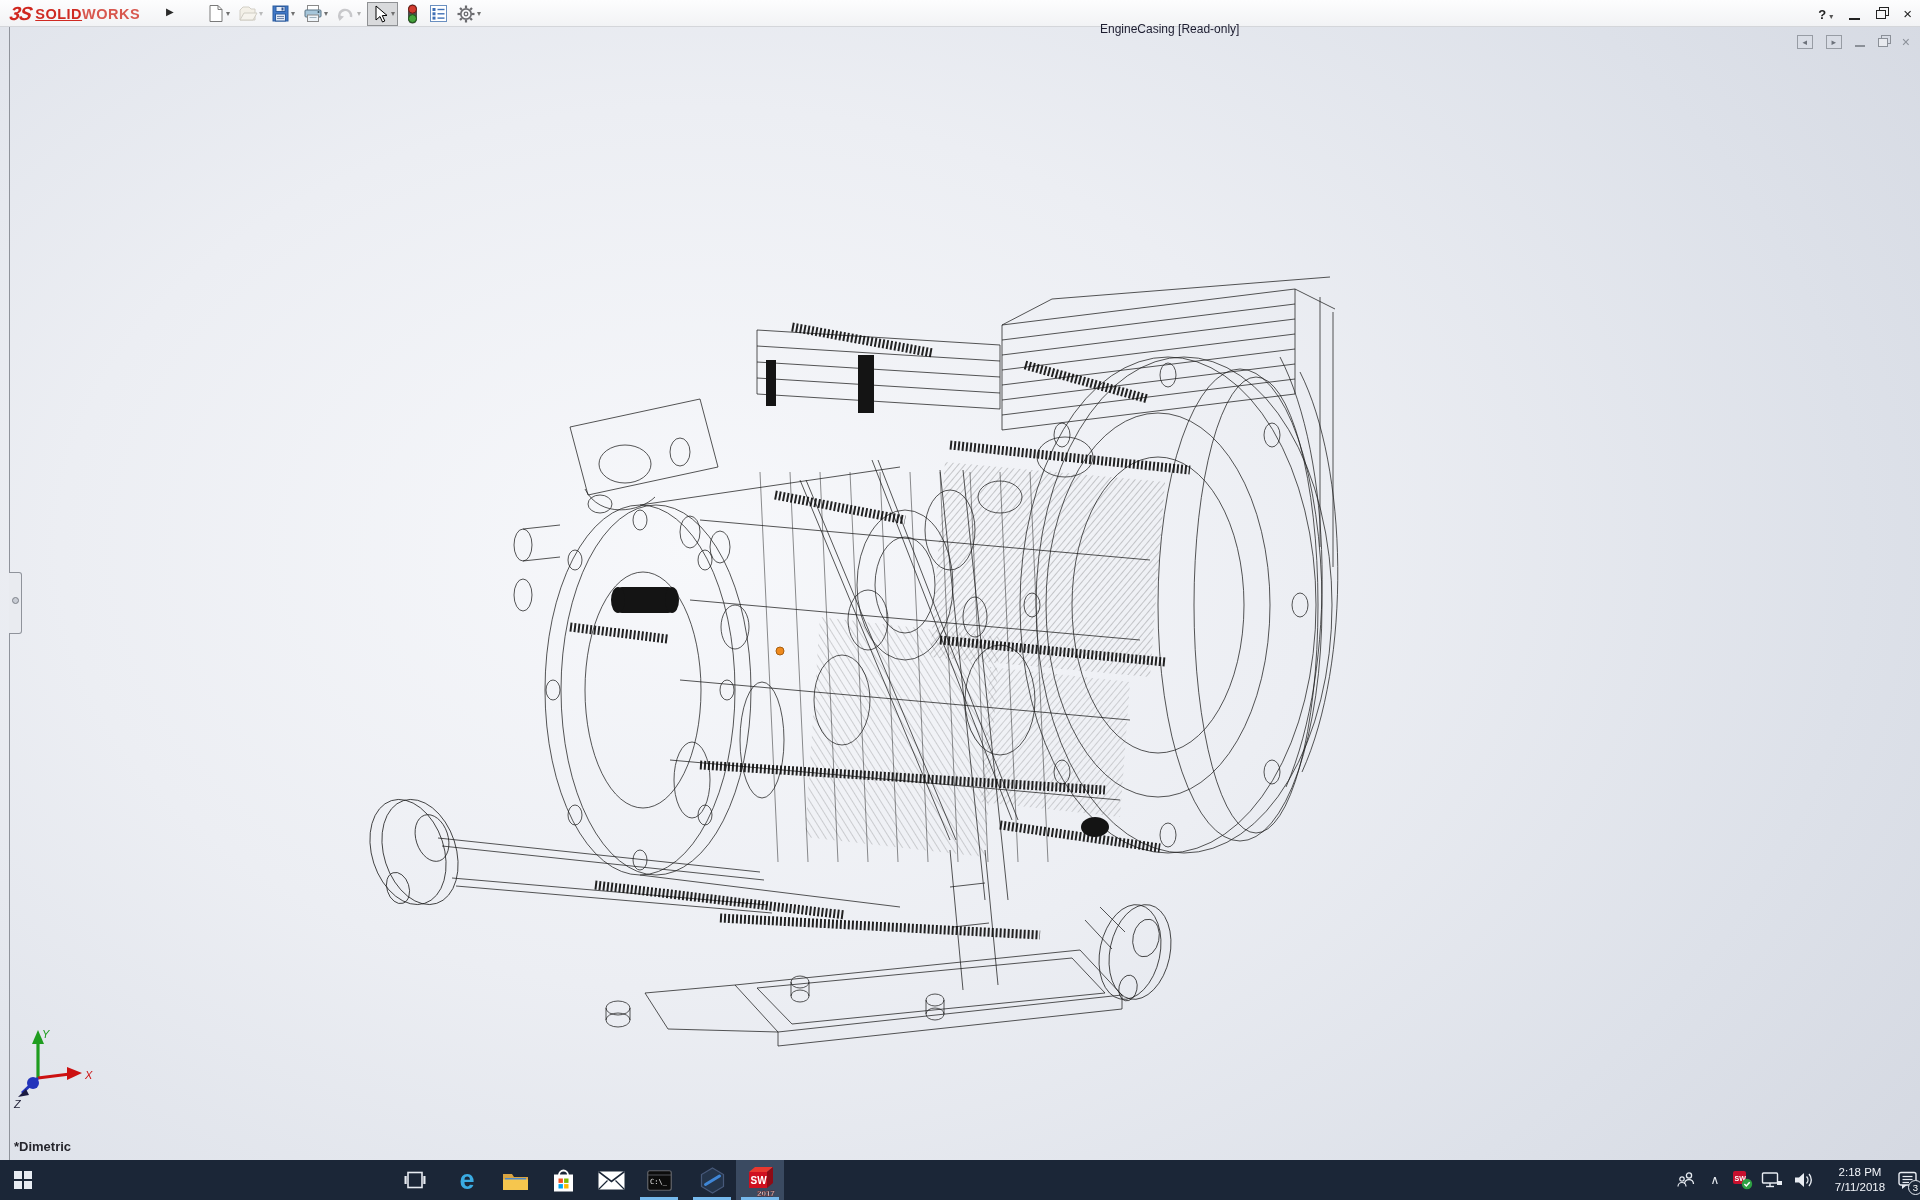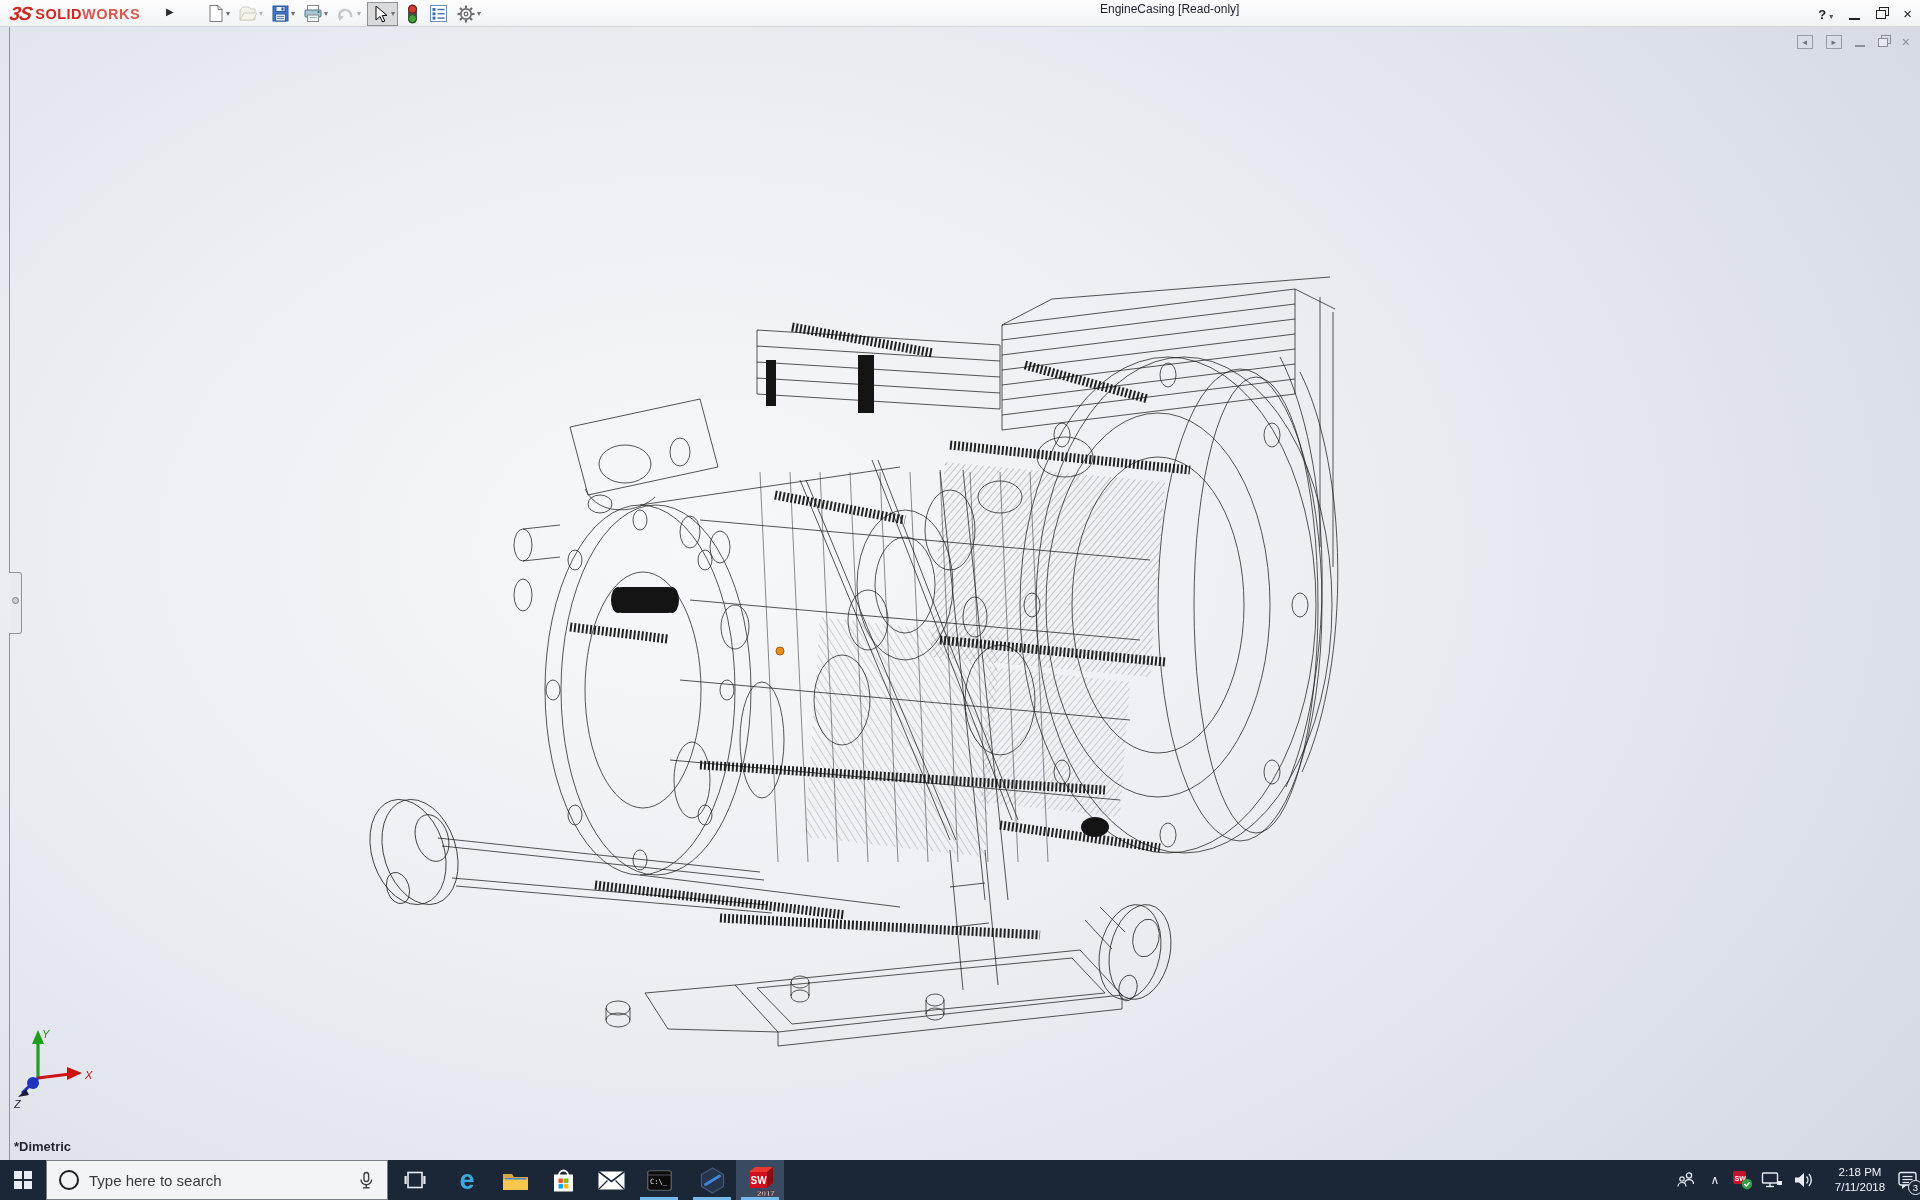--- a/index.html
+++ b/index.html
@@ -5,28 +5,28 @@
   * { box-sizing: border-box; margin: 0; padding: 0; }
   html,body { width:1920px; height:1200px; overflow:hidden;
     font-family:"Liberation Sans","DejaVu Sans",sans-serif; }
 
   
   .titlebar { position:absolute; left:0; top:0; width:1920px; height:27px;
     background:linear-gradient(#fdfdfe,#f2f3f5); border-bottom:1px solid #d4d6da; z-index:30; }
   .brand { position:absolute; left:10px; top:2px; height:23px; display:flex; align-items:center; }
   .brand .mark { font-style:italic; font-weight:bold; font-size:19px; color:#d0271f;
     transform:skewX(-12deg); margin-right:4px; letter-spacing:-1px;}
-  .brand .bold { font-weight:bold; font-size:14.5px; color:#cf2a22; letter-spacing:.5px; }
+  .brand .bold { font-weight:bold; font-size:14.5px; color:#cf2a22; letter-spacing:.5px;text-decoration:underline; }
   .brand .light { font-weight:bold; font-size:14.5px; color:#d8574e; letter-spacing:.5px; }
   .flyout { position:absolute; left:166px; top:6px; font-size:10px; color:#2a2a2a; }
   .qtoolbar { position:absolute; left:205px; top:0; height:27px; display:flex; align-items:center; gap:4px; }
   .tb-btn { display:flex; align-items:center; height:24px; padding:0 2px; }
   .tb-btn .caret { font-size:8px; color:#707070; margin-left:1px; }
   .tb-btn.pressed { background:#d9dadc; border:1px solid #8f9194; }
-  .win-title { position:absolute; left:1100px; top:2px; font-size:12px; color:#1d1d30; }
+  .win-title { position:absolute; left:1100px; top:22px; font-size:12px; color:#1d1d30; }
   .win-controls { position:absolute; right:8px; top:0; height:27px; display:flex; align-items:center; gap:16px; }
   .help-q { font-size:13px; font-weight:bold; color:#222; }
   .help-caret { font-size:8px; color:#555; margin-left:3px; }
   .min-bar { display:inline-block; width:11px; height:2px; background:#222; margin-top:10px; }
   .restore-box { position:relative; width:11px; height:10px; }
   .restore-box::before { content:""; position:absolute; left:3px; top:-2px; width:8px; height:7px; border:1.2px solid #222; background:#f6f6f7;}
   .restore-box::after { content:""; position:absolute; left:0; top:1px; width:8px; height:7px; border:1.2px solid #222; background:#f6f6f7;}
   .close-x { font-size:15px; color:#222; line-height:27px; }
 
   
@@ -401,32 +401,20 @@
 <div class="taskbar">
   <div class="start-btn">
     <span class="win-logo">
         <span></span>
         <span></span>
         <span></span>
         <span></span>
       </span>
   </div>
 
-  <div class="search-box">
-    <span class="cortana-ring"></span>
-    <input class="search-input" placeholder="Type here to search" style="">
-    <span class="mic-wrap">
-      <svg width="18" height="19">
-        <rect x="7" y="1.5" width="4.6" height="9" rx="2.3" fill="none" stroke="#3c3f44" stroke-width="1.4"></rect>
-        <path d="M4,8.5 a5.3,5.3 0 0 0 10.6,0" fill="none" stroke="#3c3f44" stroke-width="1.4"></path>
-        <line x1="9.3" y1="13.8" x2="9.3" y2="16.2" stroke="#3c3f44" stroke-width="1.4"></line>
-        <line x1="6" y1="16.8" x2="12.6" y2="16.8" stroke="#3c3f44" stroke-width="1.4"></line>
-      </svg>
-    </span>
-  </div>
 
   <div class="tb-app" style="left:391px">
     <svg width="22" height="20">
       <rect x="4" y="2.5" width="14" height="15" fill="none" stroke="#e8ecf2" stroke-width="1.6"></rect>
       <rect x="0.5" y="6" width="2.2" height="8" fill="#e8ecf2"></rect>
       <rect x="19.3" y="6" width="2.2" height="8" fill="#e8ecf2"></rect>
     </svg>
   </div>
   <div class="tb-app" style="left:443px">
     <span class="edge-e">e</span>

